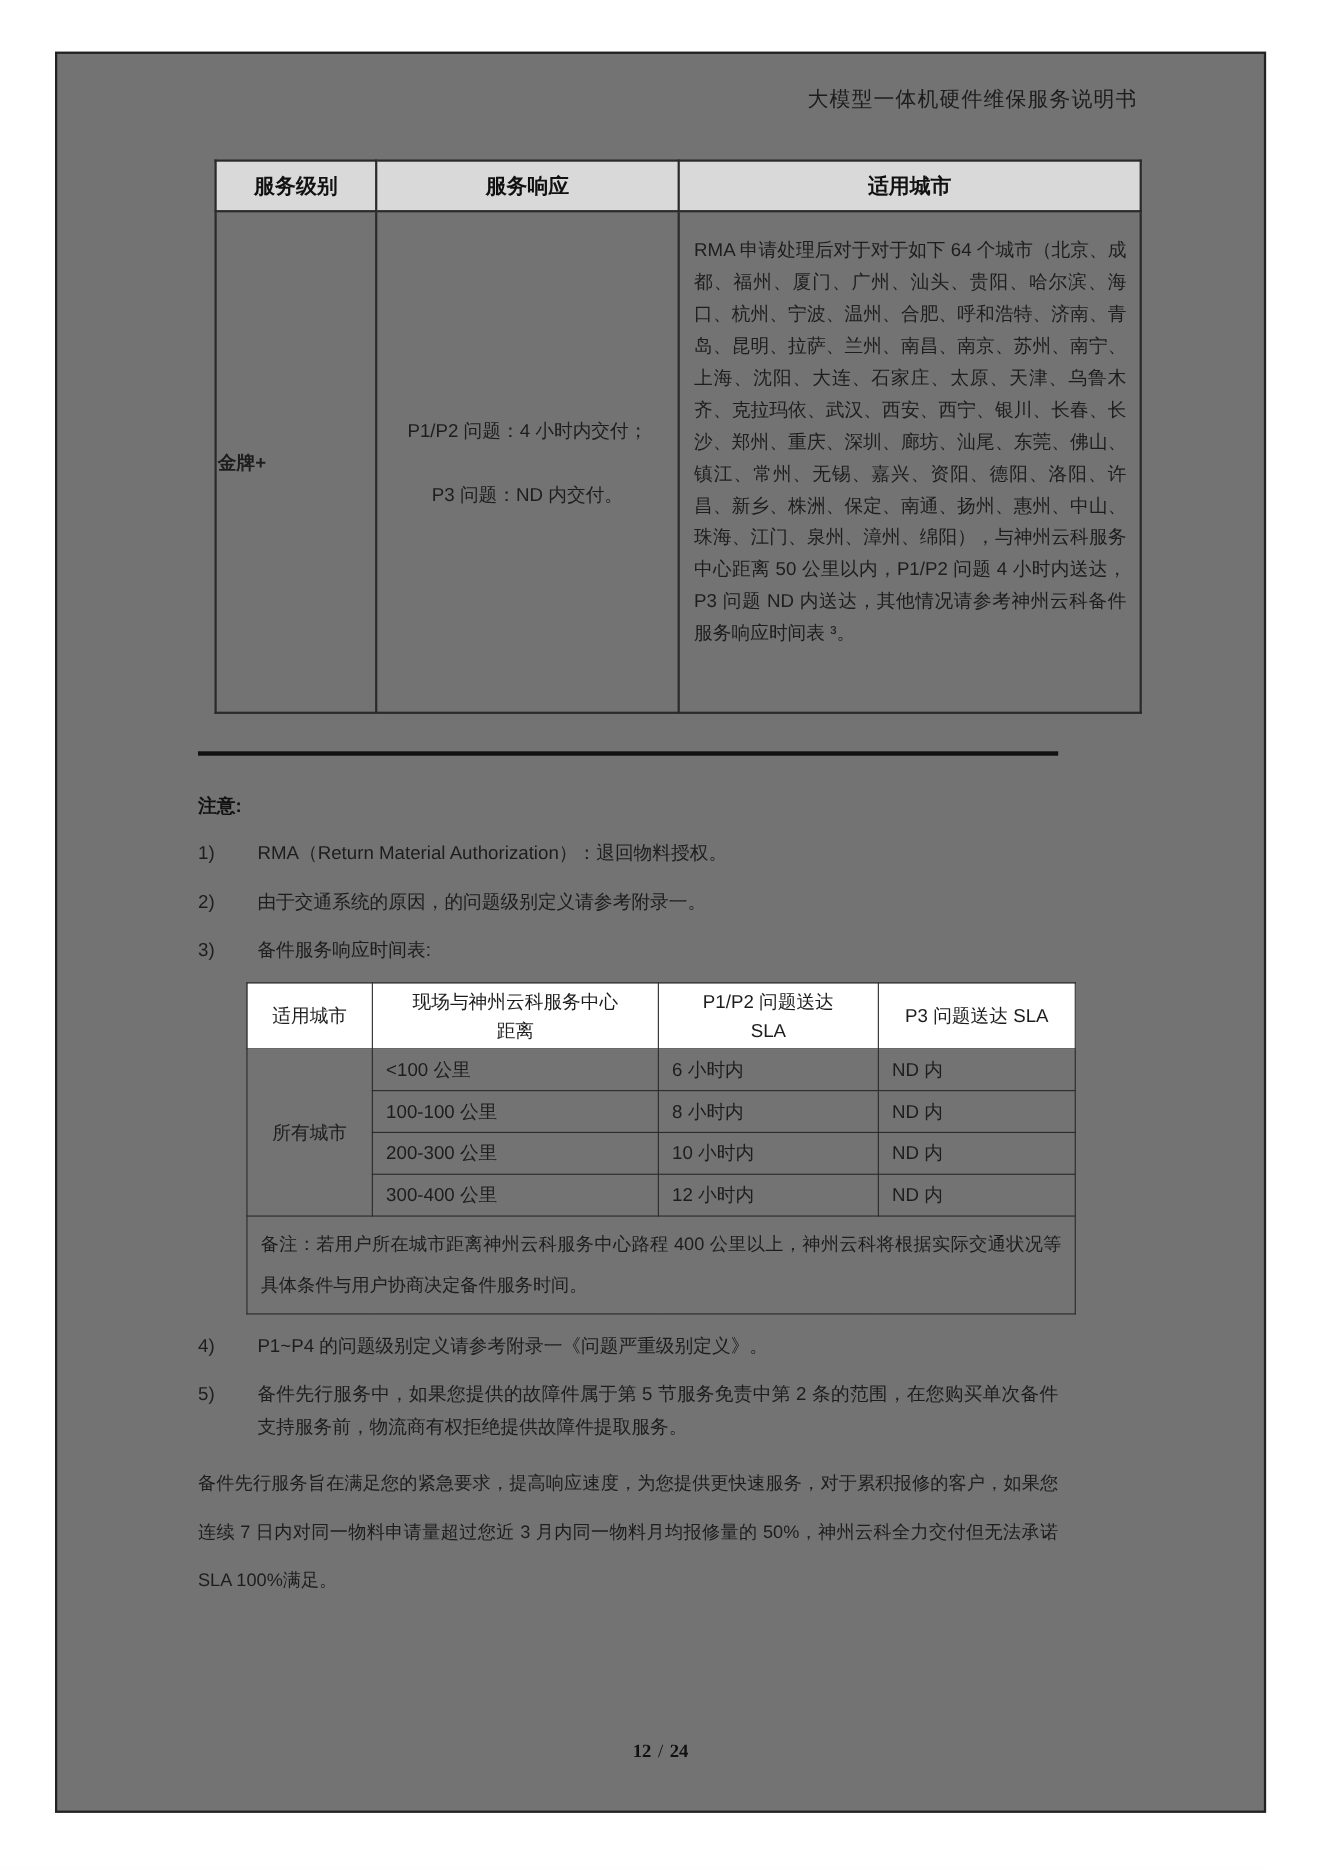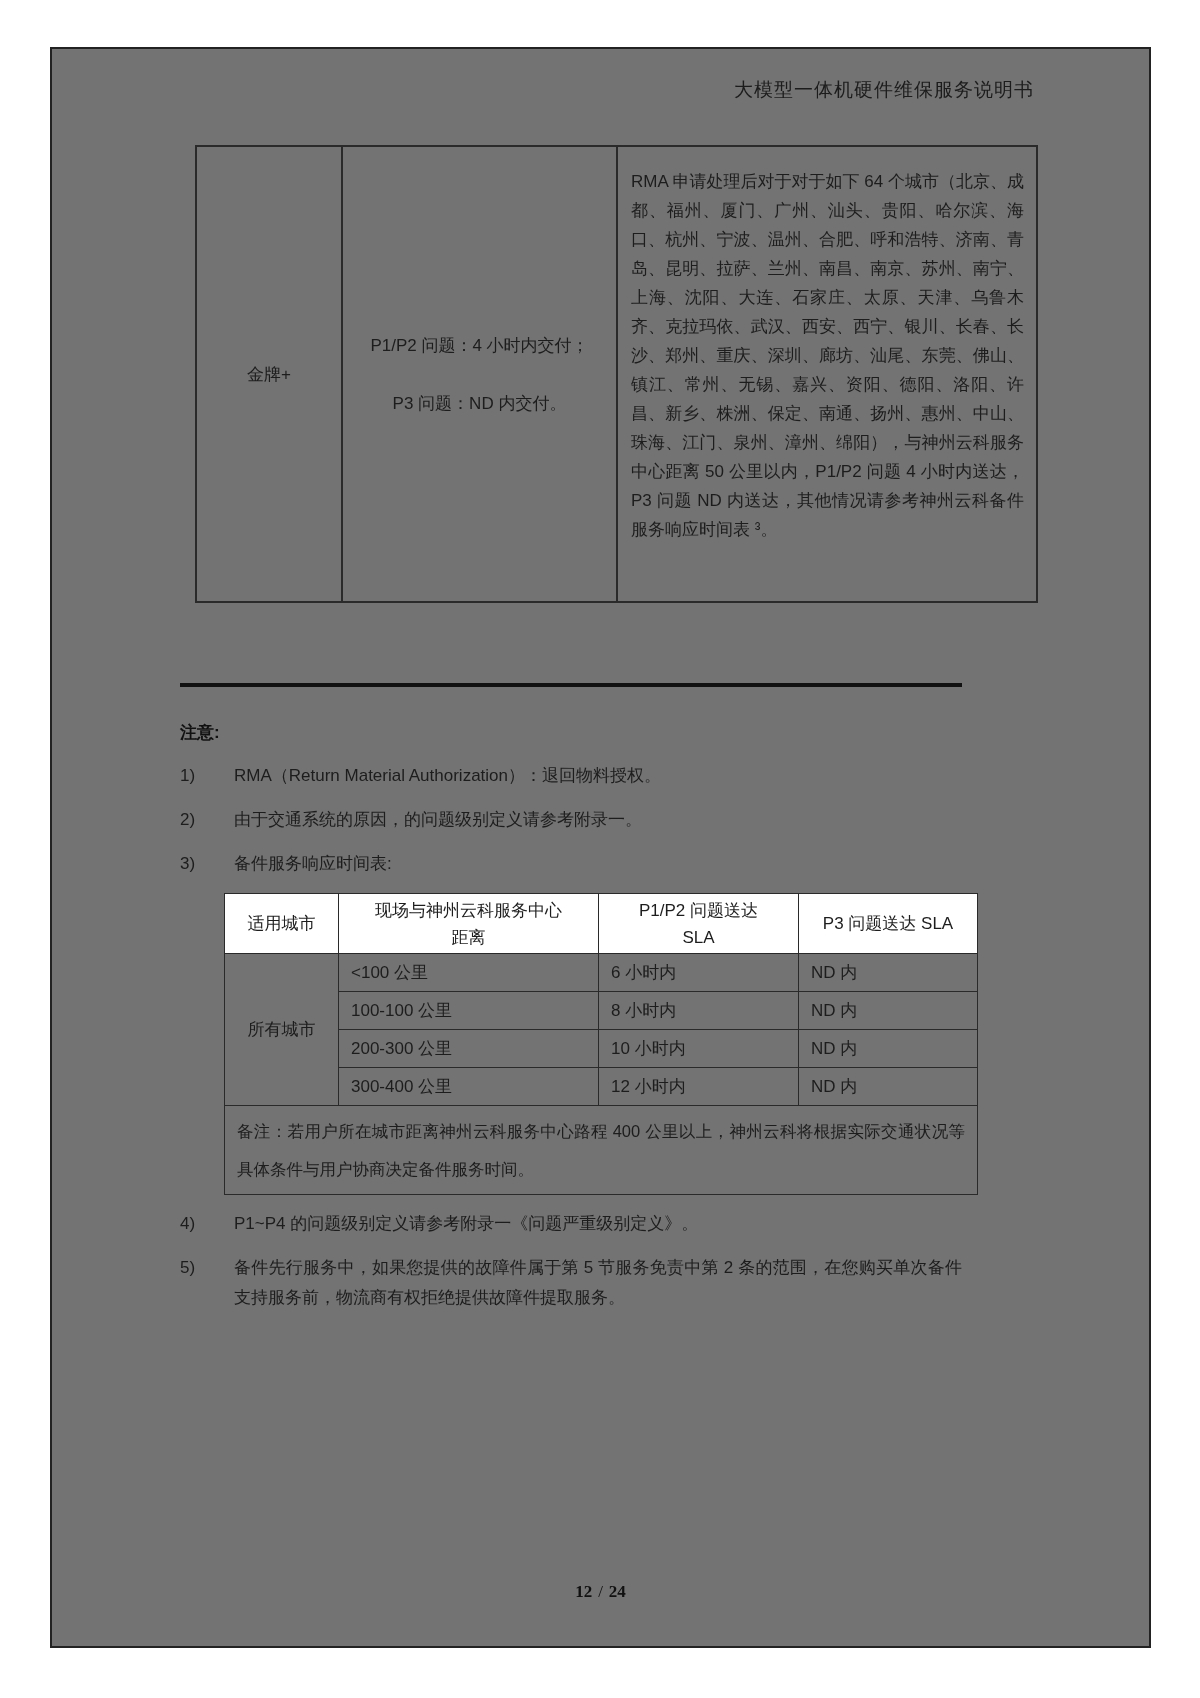--- a/index.html
+++ b/index.html
@@ -24,21 +24,21 @@
   }
   .t1 th,.t1 td{border:2px solid #2a2a2a;box-sizing:border-box;}
   .t1 th{
     background:#d9d9d9;height:46px;font-size:19px;font-weight:bold;
     text-align:center;vertical-align:middle;color:#111;
   }
   .t1 .c1{width:146px;}
   .t1 .c2{width:275px;}
   .t1 .c3{width:420px;}
   .t1 td{height:456px;font-size:17px;line-height:29px;}
-  .t1 .cell-level{text-align:center;vertical-align:middle;}
+  .t1 .cell-level{text-align:left;vertical-align:middle;font-weight:bold;}
   .t1 .cell-response{text-align:center;vertical-align:middle;padding:0 4px;}
   .resp-line + .resp-line{margin-top:29px;}
   .t1 .cell-cities{vertical-align:top;padding:20px 12px 10px 13px;text-align:justify;}
 
   
   .lower{position:absolute;left:128px;top:634px;width:782px;}
   .rule{height:4px;background:#111111;margin-bottom:32px;}
   .notes-heading{font-size:17px;font-weight:bold;line-height:28px;margin-bottom:14px;color:#111;}
   .note-item{display:flex;margin-bottom:14px;font-size:17px;line-height:30px;}
   .note-num{flex:none;width:54px;}
@@ -81,20 +81,25 @@
 
     <div class="doc-header">大模型一体机硬件维保服务说明书</div>
 
     <table class="t1">
       <colgroup>
           <col class="c1">
           <col class="c2">
           <col class="c3">
         </colgroup>
       <tbody>
+          <tr>
+        <th>服务级别</th>
+        <th>服务响应</th>
+        <th>适用城市</th>
+      </tr>
       <tr>
         <td class="cell-level">金牌+</td>
         <td class="cell-response">
           <div class="resp-line">P1/P2 问题：4 小时内交付；</div>
           <div class="resp-line">P3 问题：ND 内交付。</div>
         </td>
         <td class="cell-cities">RMA 申请处理后对于对于如下 64 个城市（北京、成都、福州、厦门、广州、汕头、贵阳、哈尔滨、海口、杭州、宁波、温州、合肥、呼和浩特、济南、青岛、昆明、拉萨、兰州、南昌、南京、苏州、南宁、上海、沈阳、大连、石家庄、太原、天津、乌鲁木齐、克拉玛依、武汉、西安、西宁、银川、长春、长沙、郑州、重庆、深圳、廊坊、汕尾、东莞、佛山、镇江、常州、无锡、嘉兴、资阳、德阳、洛阳、许昌、新乡、株洲、保定、南通、扬州、惠州、中山、珠海、江门、泉州、漳州、绵阳），与神州云科服务中心距离 50 公里以内，P1/P2 问题 4 小时内送达，P3 问题 ND 内送达，其他情况请参考神州云科备件服务响应时间表 ³。</td>
       </tr>
     </tbody>
       </table>
@@ -162,20 +167,21 @@
 
       <div class="note-item">
         <span class="note-num">4)</span>
         <span class="note-text">P1~P4 的问题级别定义请参考附录一《问题严重级别定义》。</span>
       </div>
       <div class="note-item">
         <span class="note-num">5)</span>
         <span class="note-text">备件先行服务中，如果您提供的故障件属于第 5 节服务免责中第 2 条的范围，在您购买单次备件支持服务前，物流商有权拒绝提供故障件提取服务。</span>
       </div>
 
+      <div class="closing">备件先行服务旨在满足您的紧急要求，提高响应速度，为您提供更快速服务，对于累积报修的客户，如果您连续 7 日内对同一物料申请量超过您近 3 月内同一物料月均报修量的 50%，神州云科全力交付但无法承诺 SLA 100%满足。</div>
     </div>
 
     <div class="footer">
       <span class="pg">12</span><span class="sep">/</span><span class="pg">24</span>
     </div>
 
   </div>
 </div>
 
 </body></html>

